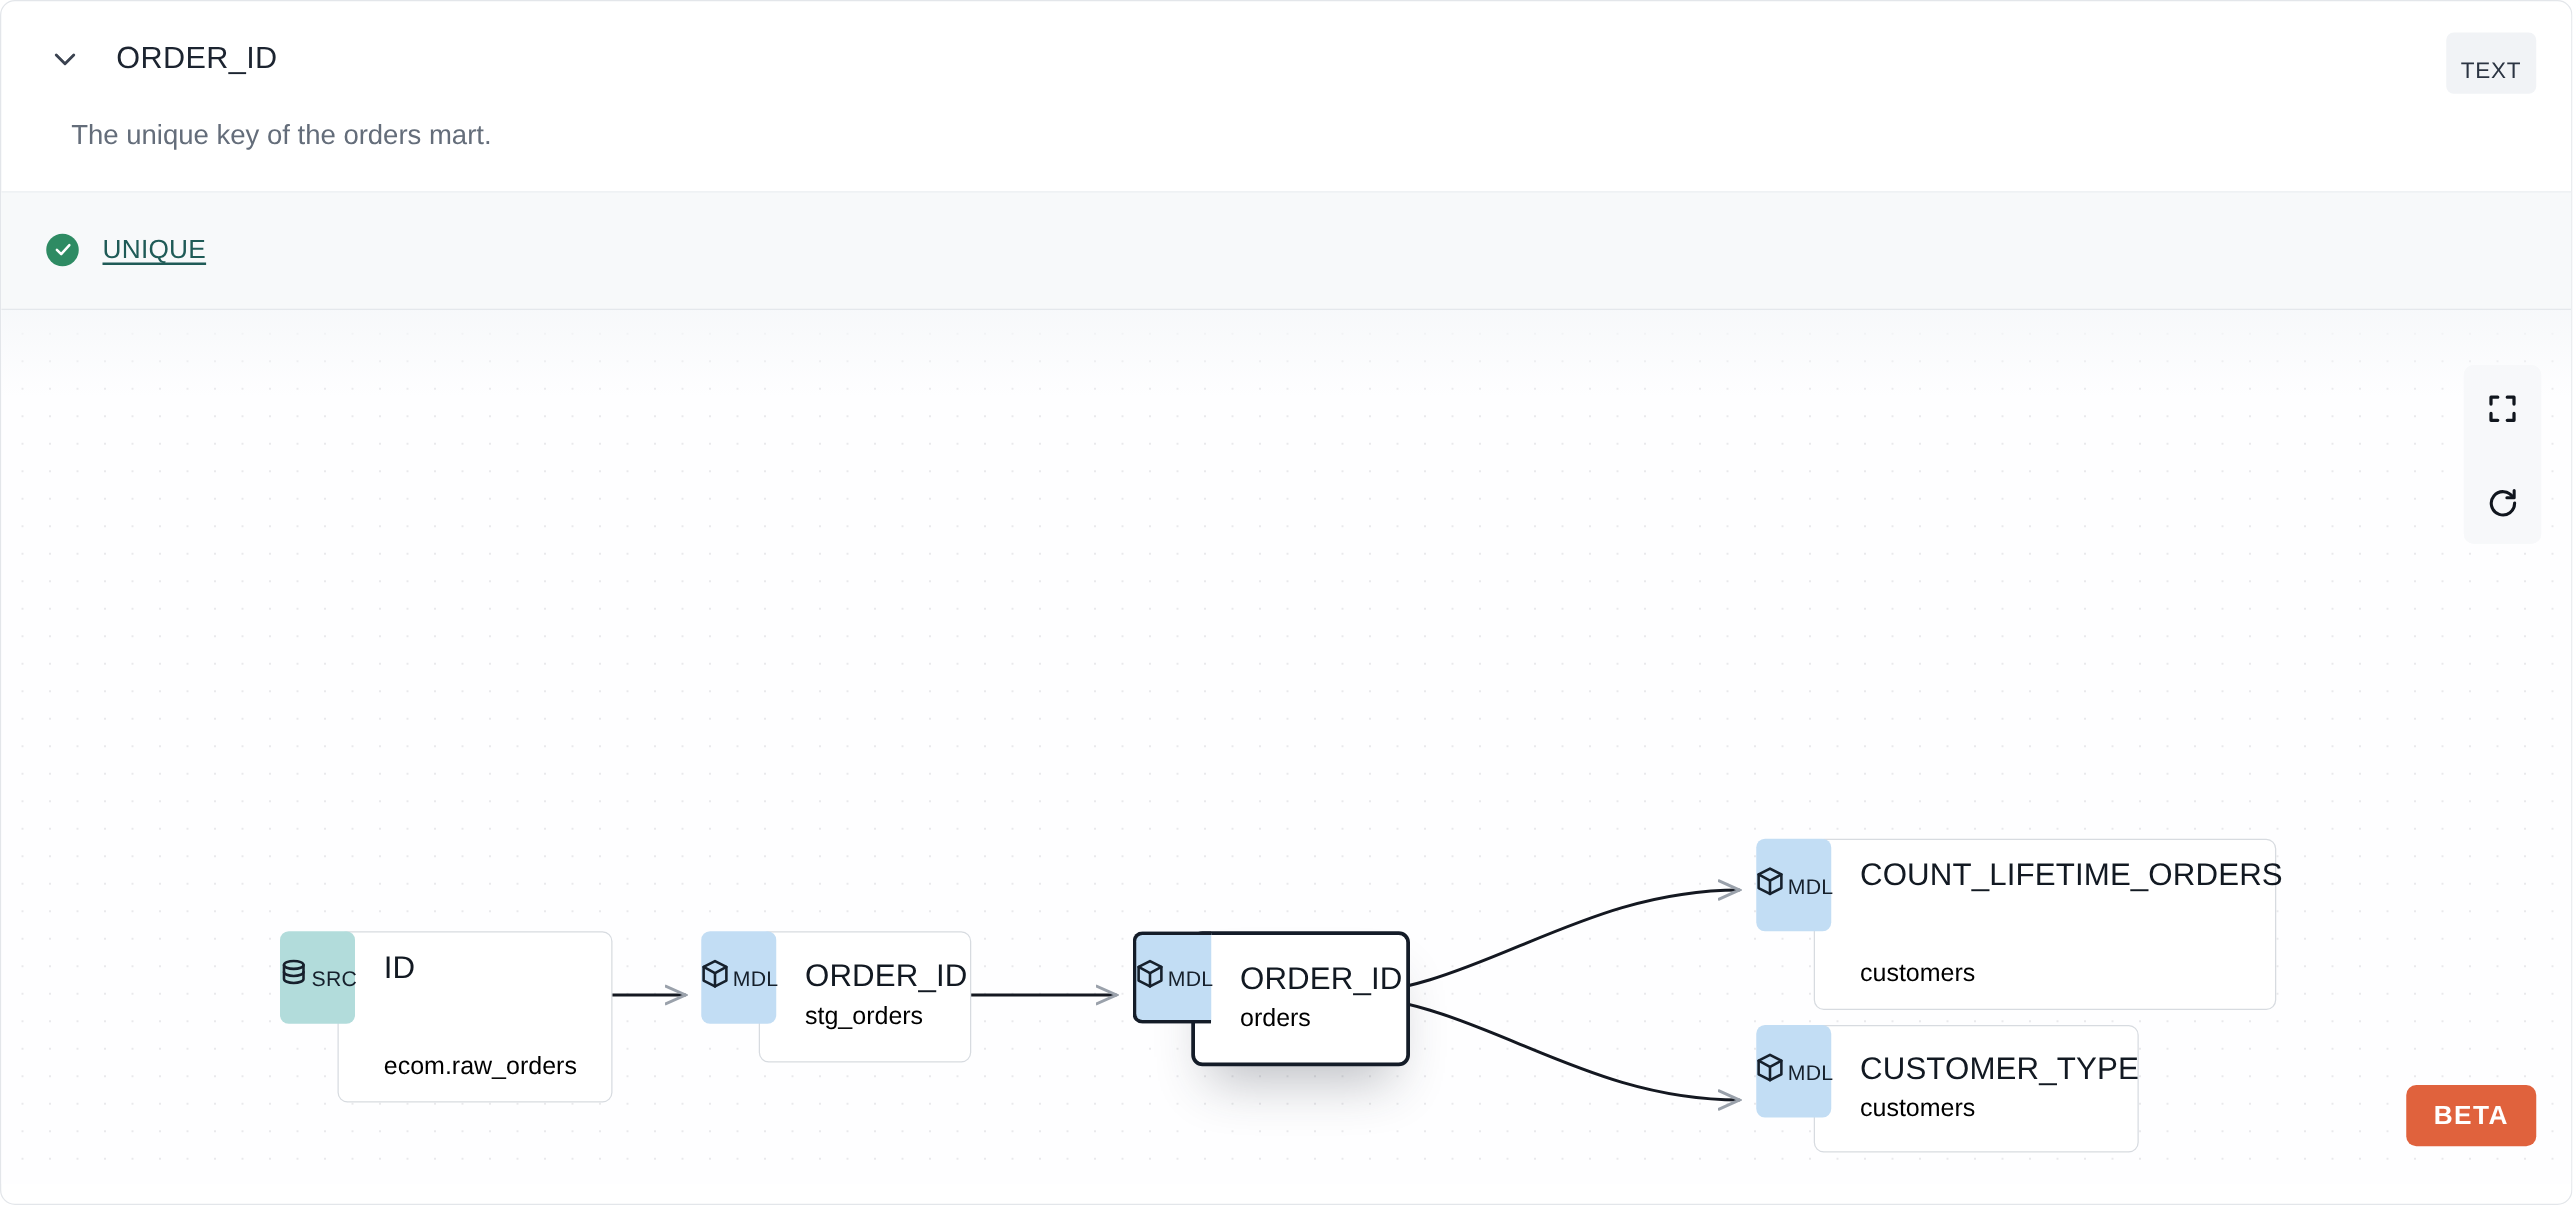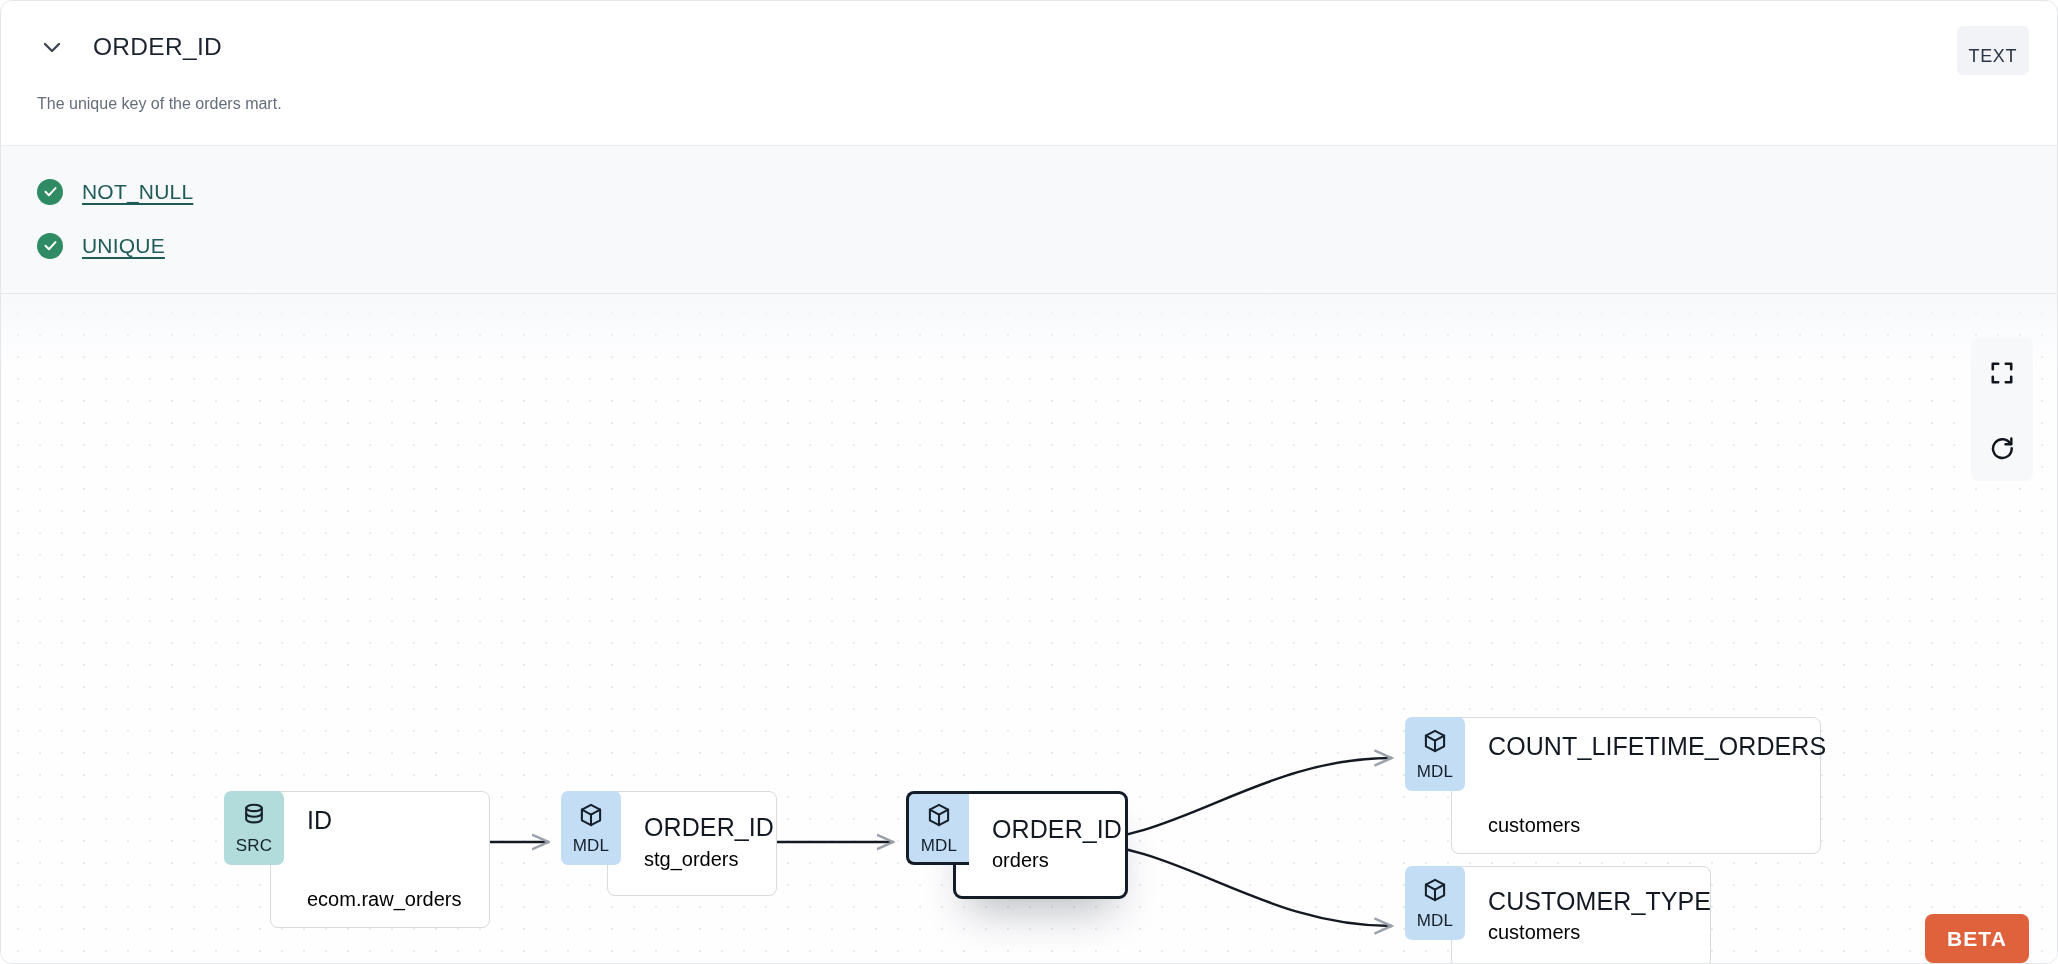--- a/index.html
+++ b/index.html
@@ -51,23 +51,24 @@
     color: #2b3442;
     font-size: 18px;
     letter-spacing: .6px;
     padding: 20px 12px 8px;
     border-radius: 6px;
   }
 
   
   .col-desc {
     padding: 0 36px 30px;
-    font-size: 16px;
+    font-size: 22px;
     color: #646d7a;
     line-height: 1.35;
+    margin-left: 20px;
   }
 
   
   .tests {
     background: #f7f9fa;
     border-top: 1px solid #eceff2;
     border-bottom: 1px solid #e4e8ec;
     padding: 22px 36px 26px;
   }
   .test-row {
@@ -116,21 +117,21 @@
   
   .node {
     position: absolute;
     display: flex;
     align-items: stretch;
   }
   .node-badge {
     width: 60px;
     border-radius: 7px;
     display: flex;
-    flex-direction: column;
+    flex-direction: row;
     align-items: center;
     justify-content: center;
     gap: 1px;
     align-self: flex-start;
     margin-top: 0;
     z-index: 2;
     flex: 0 0 auto;
   }
   .node-badge .b-label {
     font-size: 17px;
@@ -249,28 +250,20 @@
       </svg>
     </span>
     <span class="col-title">ORDER_ID</span>
     <span class="type-badge">TEXT</span>
   </div>
 
   <div class="col-desc">The unique key of the orders mart.</div>
 
   <div class="tests">
 
-    <div class="test-row">
-      <span class="check-icon">
-        <svg width="15" height="15" viewBox="0 0 24 24" fill="none" stroke="#ffffff" stroke-width="3.2" stroke-linecap="round" stroke-linejoin="round">
-          <polyline points="4 12.5 9.5 18 20 6.5"></polyline>
-        </svg>
-      </span>
-      <a class="test-link" href="#">NOT_NULL</a>
-    </div>
 
     <div class="test-row">
       <span class="check-icon">
         <svg width="15" height="15" viewBox="0 0 24 24" fill="none" stroke="#ffffff" stroke-width="3.2" stroke-linecap="round" stroke-linejoin="round">
           <polyline points="4 12.5 9.5 18 20 6.5"></polyline>
         </svg>
       </span>
       <a class="test-link" href="#">UNIQUE</a>
     </div>
 

